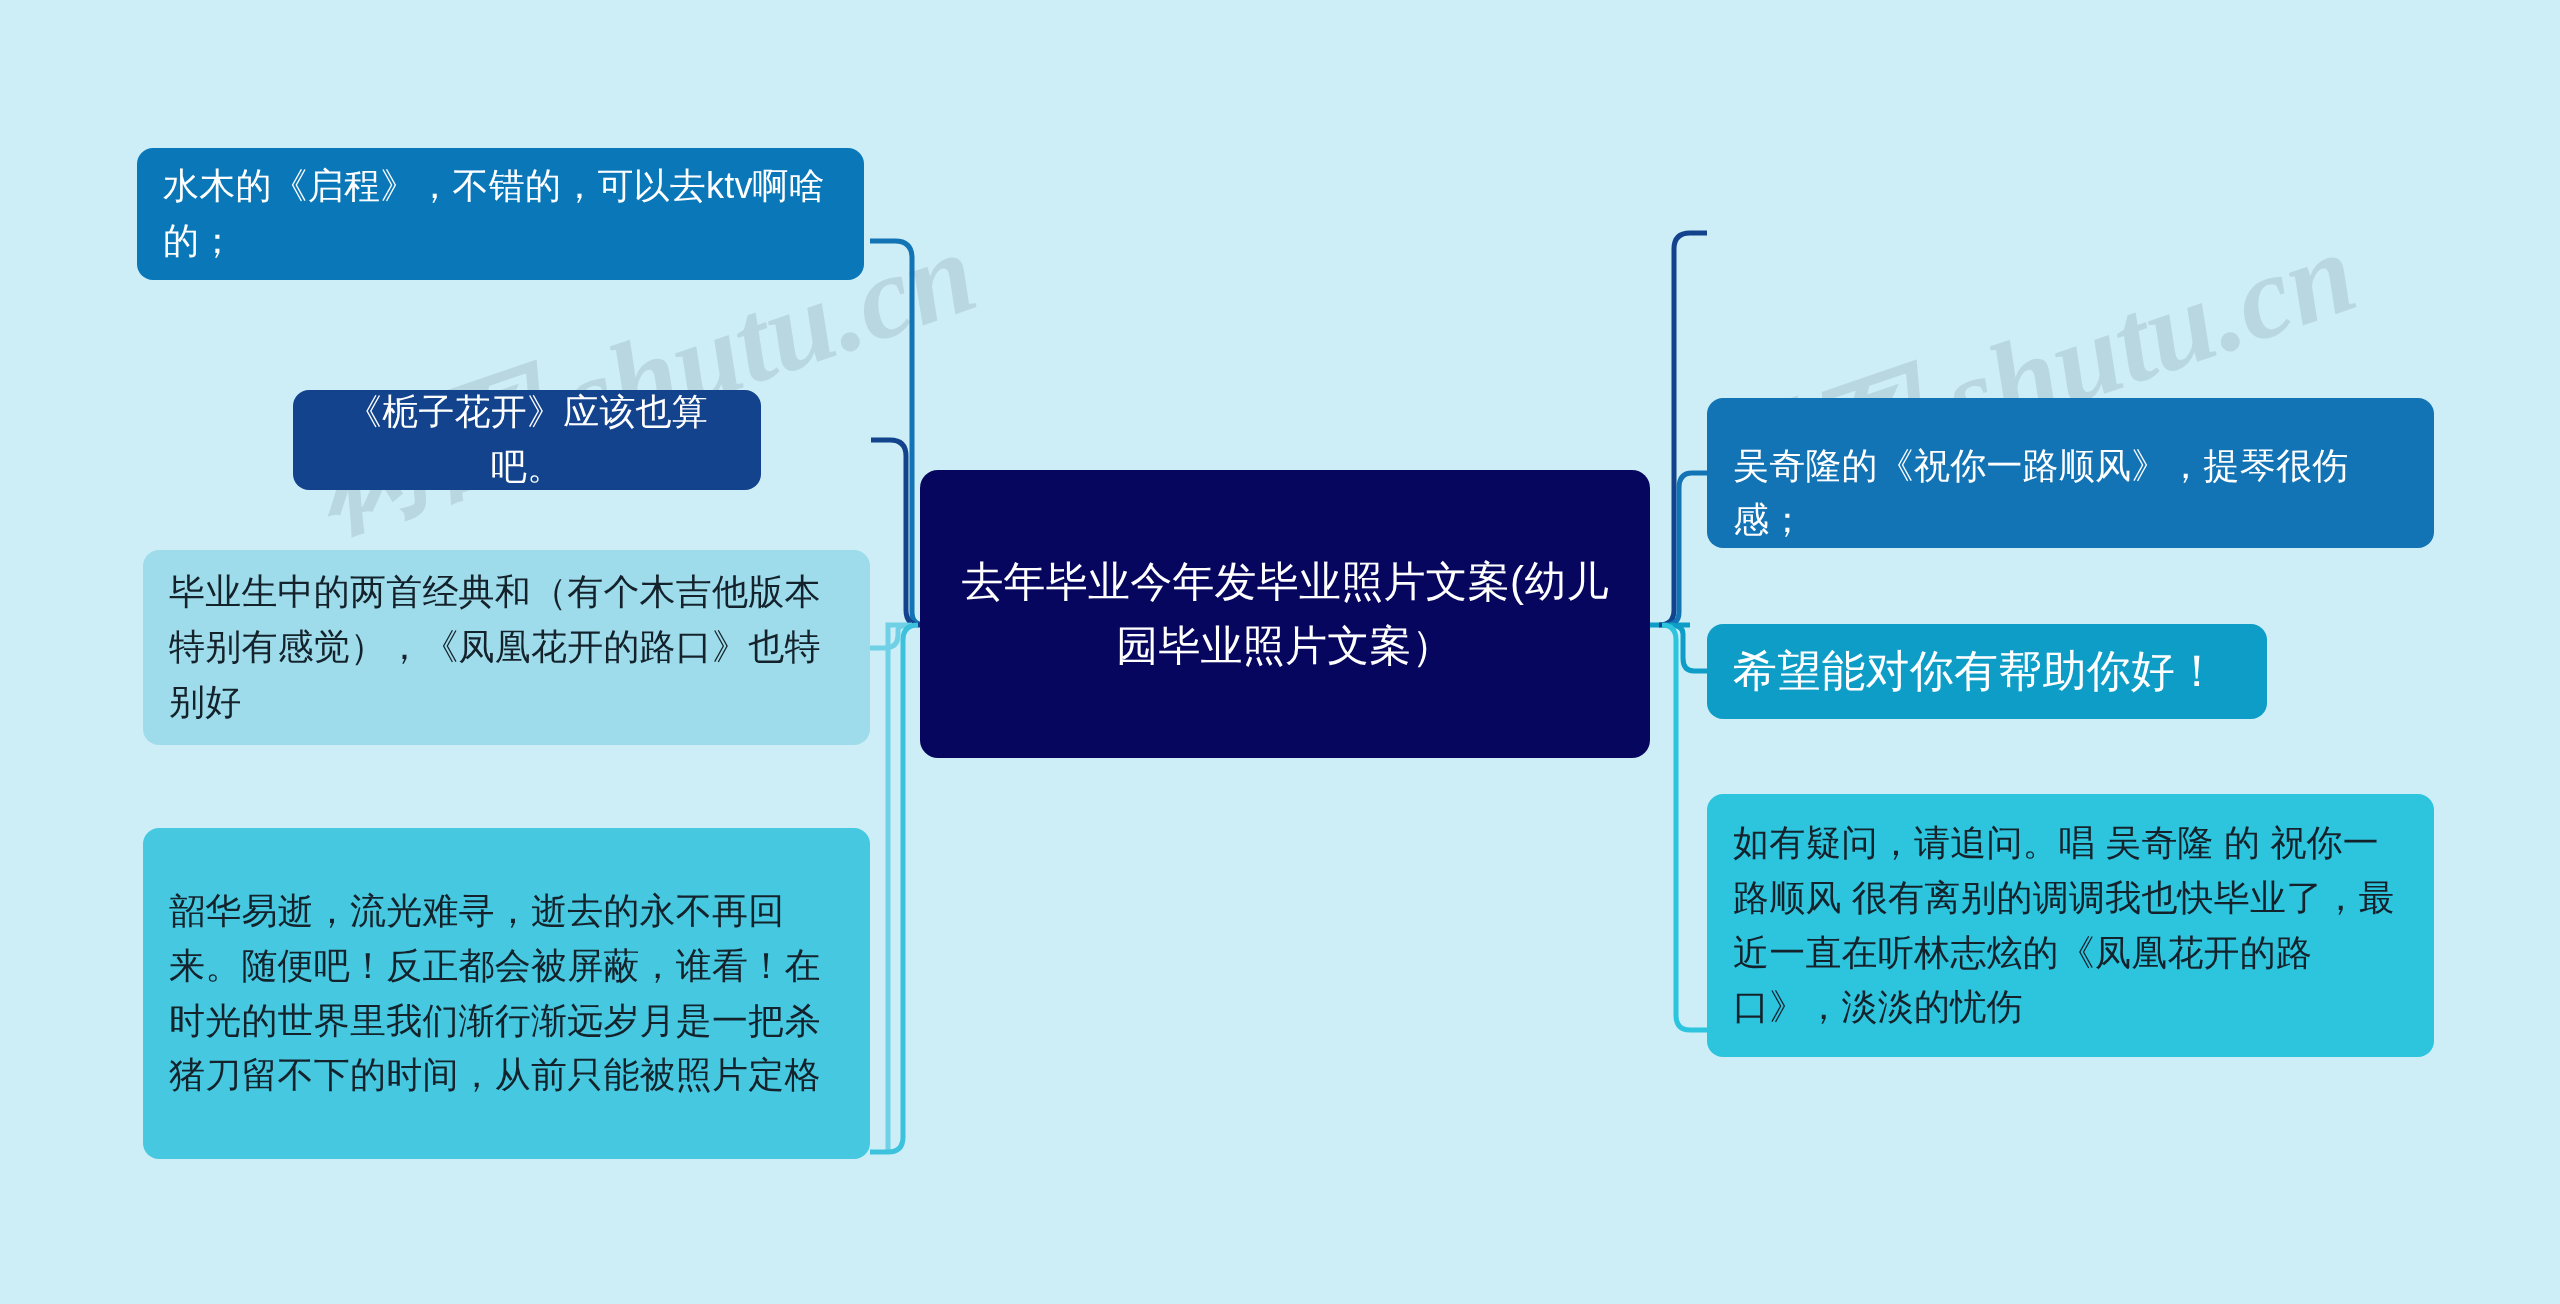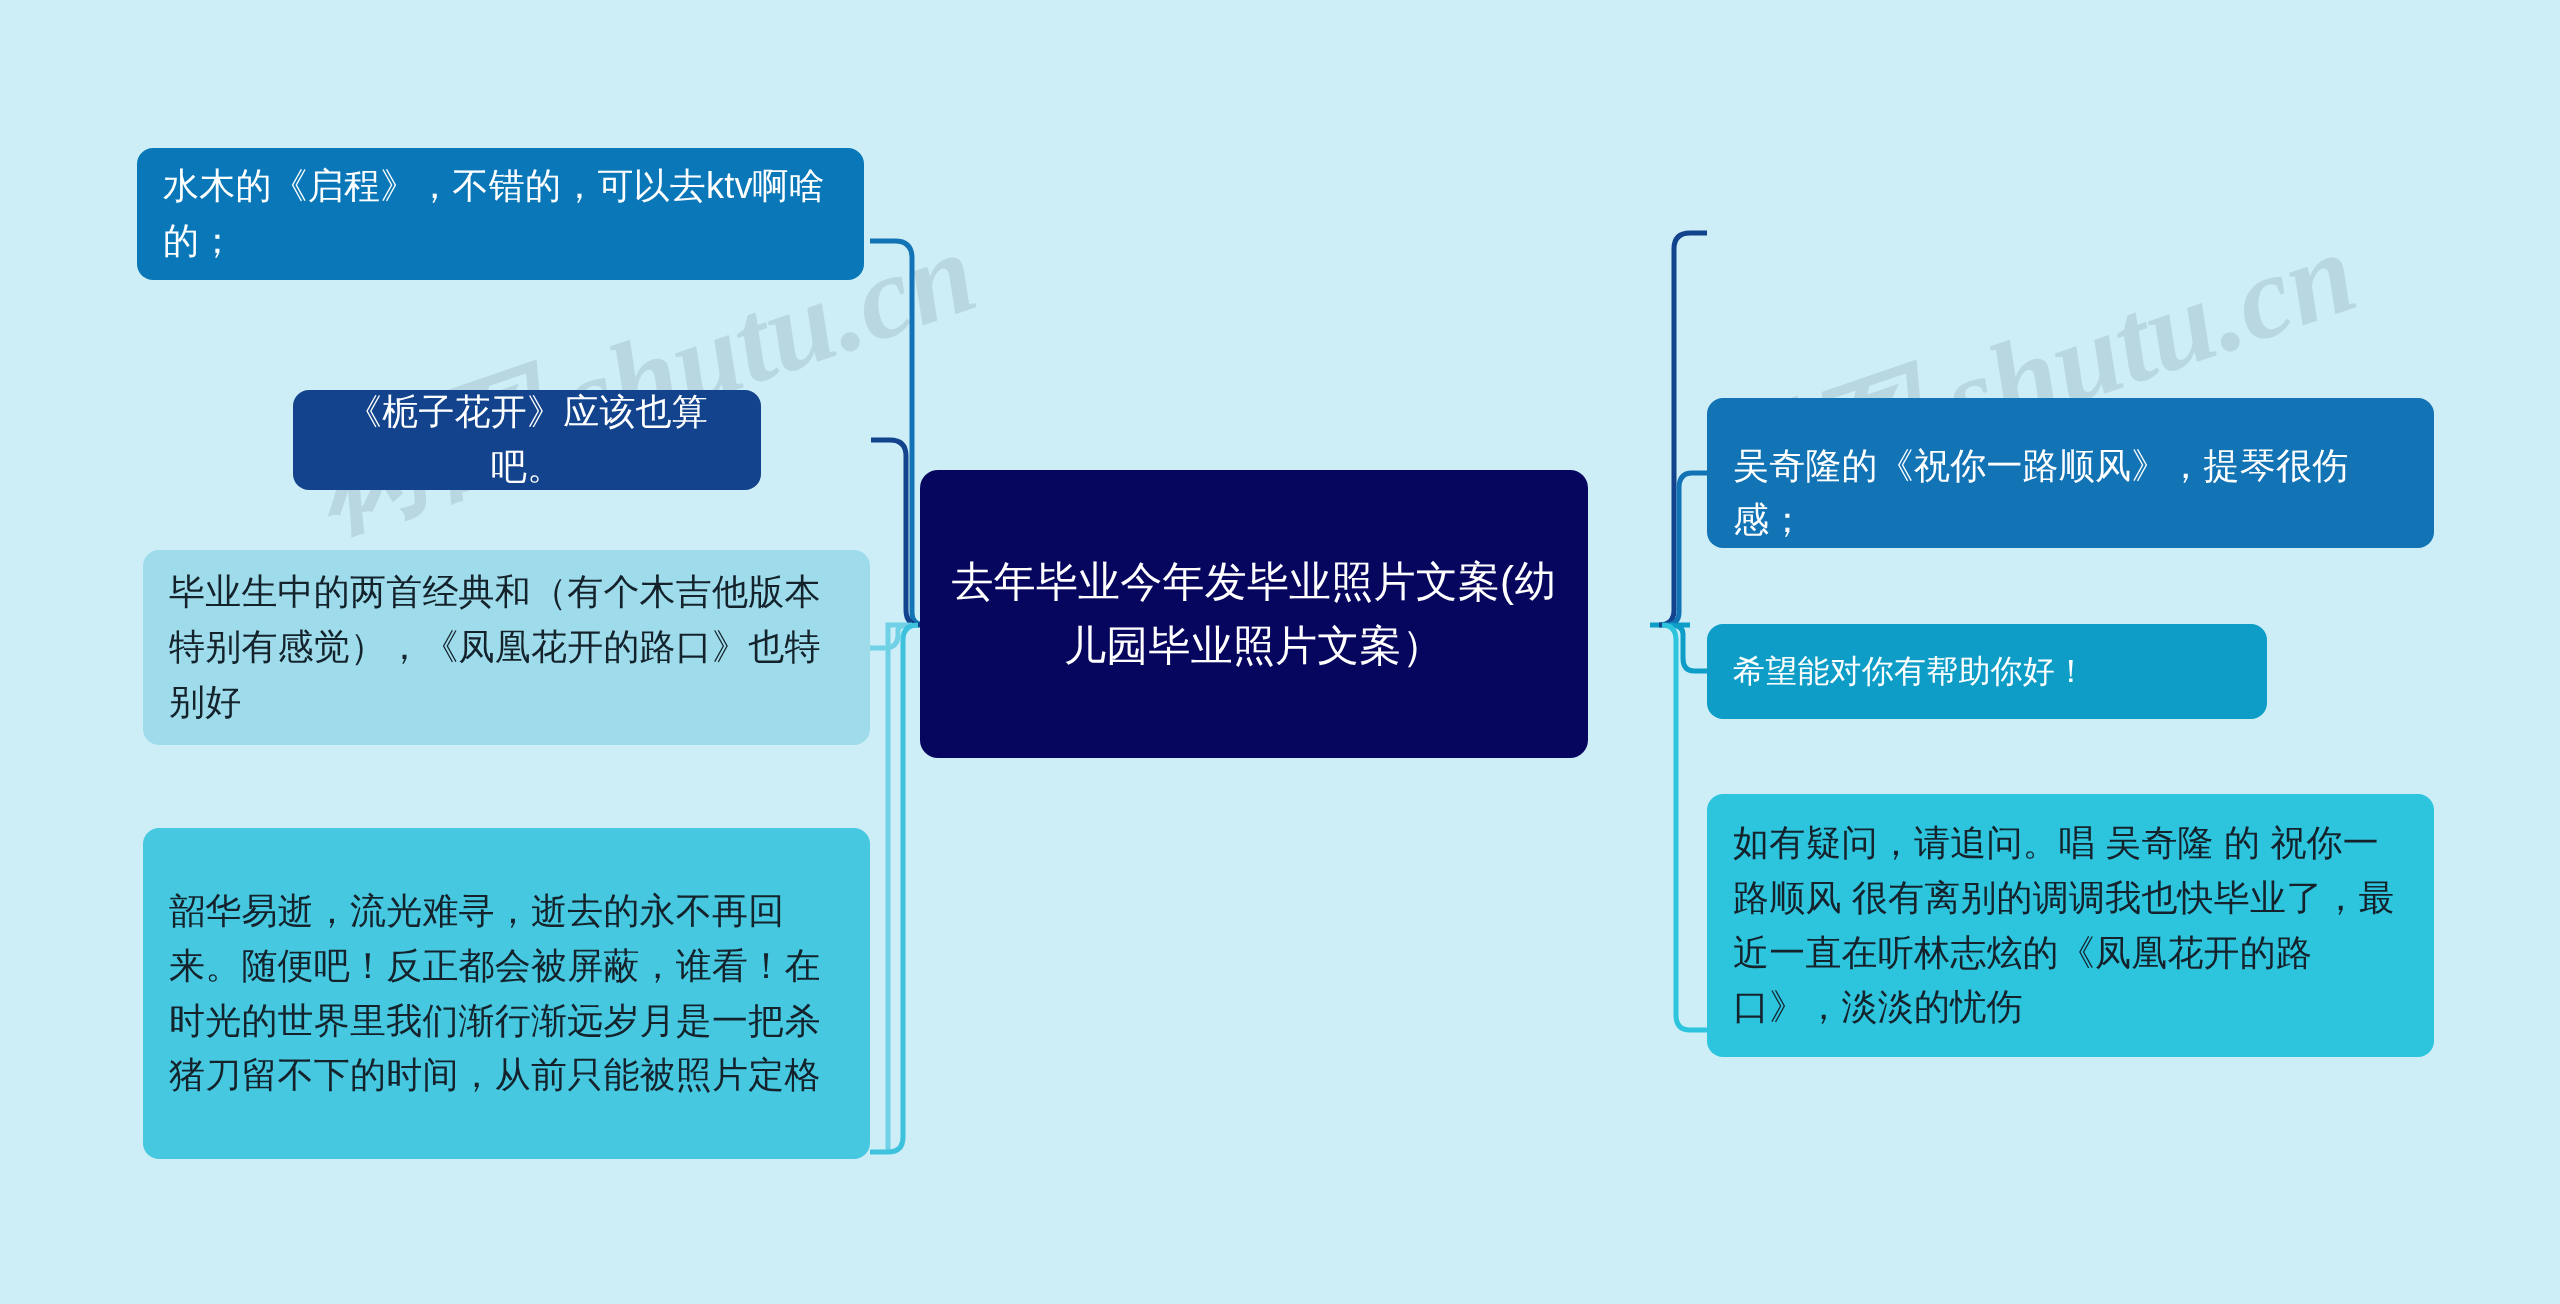--- a/index.html
+++ b/index.html
@@ -84,21 +84,21 @@
     font-size: 36px;
   }
   #node-l4 {
     left: 143px; top: 828px; width: 727px; height: 331px;
     padding: 0 26px;
     background: #45c8e0; color: #14222b;
     font-size: 36px;
   }
   
   #node-center {
-    left: 920px; top: 470px; width: 668px; height: 288px;
+    left: 920px; top: 470px; width: 730px; height: 288px;
     padding: 0 30px;
     background: #06065e; color: #ffffff;
     font-size: 42px;
     text-align: center;
     justify-content: center;
     border-radius: 18px;
   }
   
   #node-r1 {
     left: 1707px; top: 152px; width: 727px; height: 163px;
@@ -110,21 +110,21 @@
     left: 1707px; top: 398px; width: 727px; height: 150px;
     padding: 0 26px;
     background: #1273b5; color: #ffffff;
     font-size: 36px;
     align-items: flex-end;
   }
   #node-r3 {
     left: 1707px; top: 624px; width: 560px; height: 95px;
     padding: 0 26px;
     background: #0d9dc7; color: #ffffff;
-    font-size: 32px;
+    font-size: 44px;
   }
   #node-r4 {
     left: 1707px; top: 794px; width: 727px; height: 263px;
     padding: 0 26px;
     background: #2dc4de; color: #14222b;
     font-size: 36px;
   }
 </style>
 </head>
 <body>

